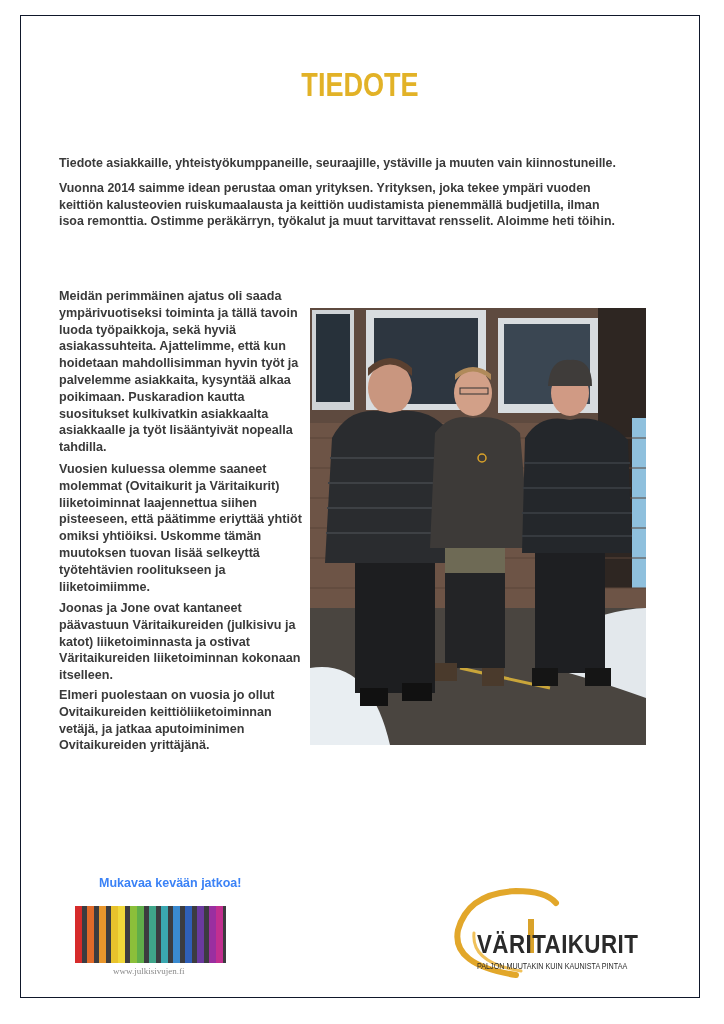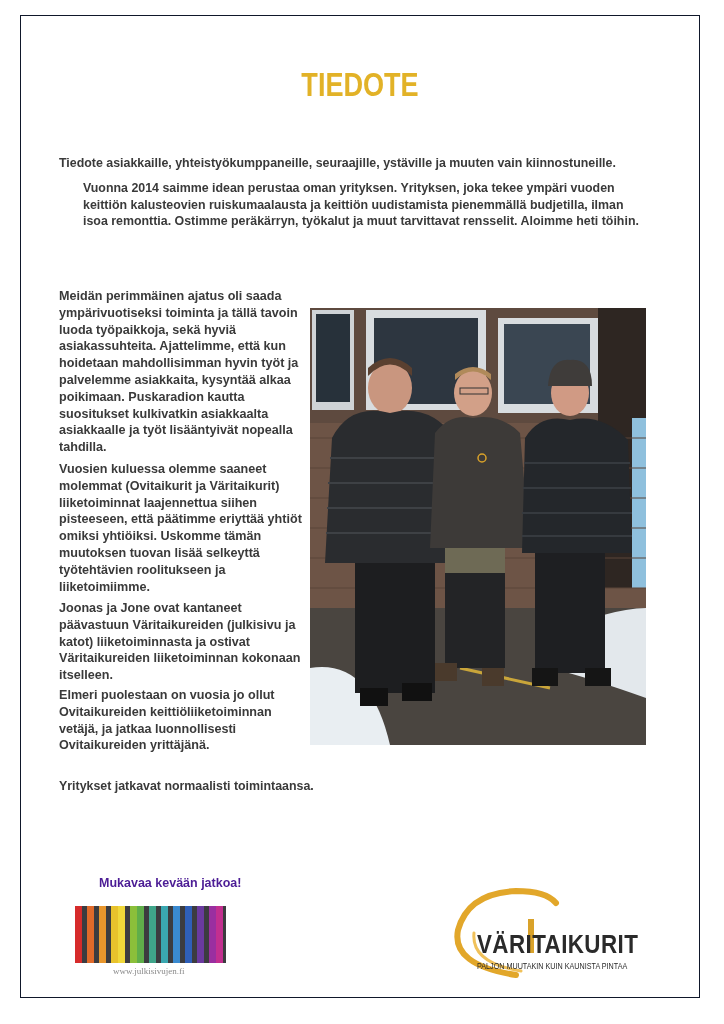--- a/index.html
+++ b/index.html
@@ -3,44 +3,43 @@
 <meta charset="utf-8">
 <style>
   html, body { margin: 0; padding: 0; background: #ffffff; }
   body { width: 724px; height: 1024px; position: relative; overflow: hidden; font-family: "Liberation Sans", sans-serif; color: #2b2b2b; }
   .frame { position: absolute; left: 20px; top: 15px; width: 678px; height: 981px; border: 1px solid #0f172a; background: #fff; }
   .title { position: absolute; left: 0; right: 0; top: 50px; text-align: center; font-family: "Liberation Sans", sans-serif; font-weight: 700; font-size: 33px; color: #e2b227; letter-spacing: 0px; transform: scaleX(0.82); transform-origin: center; }
   .p { position: absolute; left: 38px; font-size: 12.4px; line-height: 16.6px; font-weight: 700; color: #3a3a3a; margin: 0; }
   .wide { width: 560px; }
   .narrow { width: 245px; font-size: 12.6px; line-height: 16.8px; }
   .photo { position: absolute; left: 289px; top: 292px; width: 336px; height: 437px; overflow: hidden; background: #6b5244; }
-  .signoff { position: absolute; left: 38px; top: 860px; font-size: 12.5px; font-weight: 700; color: #4c1d95; padding-left: 40px; }
+  .signoff { position: absolute; left: 38px; top: 860px; font-size: 12.5px; font-weight: 700; color: #3b82f6; padding-left: 40px; }
   .sig { position: absolute; left: 195px; top: 848px; font-family: "DejaVu Serif", serif; font-style: italic; font-size: 21px; color: #3b3b3b; letter-spacing: 0.5px; }
   .barcode { position: absolute; left: 75px; top: 906px; width: 151px; height: 57px; display: flex; background: #3c3c40; }
   .barcode span { display: block; height: 100%; }
   .url { position: absolute; left: 113px; top: 966px; font-family: "Liberation Serif", serif; font-size: 9px; color: #8a8a8a; }
   .logo { position: absolute; left: 446px; top: 885px; width: 200px; height: 95px; }
   .logo-word { position: absolute; left: 477px; top: 929px; font-family: "Liberation Sans", sans-serif; font-weight: 700; font-size: 26px; color: #2a2a2a; transform: scaleX(0.86); transform-origin: left; letter-spacing: 0.5px; }
   .logo-tag { position: absolute; left: 477px; top: 961px; font-family: "Liberation Sans", sans-serif; font-size: 9px; color: #2a2a2a; transform: scaleX(0.8); transform-origin: left; }
 </style>
 </head>
 <body>
 
 <div class="frame">
   <div class="title">TIEDOTE</div>
 
   <p class="p wide" style="top:115px;margin-top:24px;">Tiedote asiakkaille, yhteistyökumppaneille, seuraajille, ystäville ja muuten vain kiinnostuneille.</p>
-  <p class="p wide" style="top:164px;margin-left:24px;">Vuonna 2014 saimme idean perustaa oman yrityksen. Yrityksen, joka tekee ympäri vuoden keittiön kalusteovien ruiskumaalausta ja keittiön uudistamista pienemmällä budjetilla, ilman isoa remonttia. Ostimme peräkärryn, työkalut ja muut tarvittavat rensselit. Aloimme heti töihin.</p>
+  <p class="p wide" style="top:164px;">Vuonna 2014 saimme idean perustaa oman yrityksen. Yrityksen, joka tekee ympäri vuoden keittiön kalusteovien ruiskumaalausta ja keittiön uudistamista pienemmällä budjetilla, ilman isoa remonttia. Ostimme peräkärryn, työkalut ja muut tarvittavat rensselit. Aloimme heti töihin.</p>
 
   <p class="p narrow" style="top:272px;">Meidän perimmäinen ajatus oli saada ympärivuotiseksi toiminta ja tällä tavoin luoda työpaikkoja, sekä hyviä asiakassuhteita. Ajattelimme, että kun hoidetaan mahdollisimman hyvin työt ja palvelemme asiakkaita, kysyntää alkaa poikimaan. Puskaradion kautta suositukset kulkivatkin asiakkaalta asiakkaalle ja työt lisääntyivät nopealla tahdilla.</p>
   <p class="p narrow" style="top:584px;">Joonas ja Jone ovat kantaneet päävastuun Väritaikureiden (julkisivu ja katot) liiketoiminnasta ja ostivat Väritaikureiden liiketoiminnan kokonaan itselleen.</p>
   <p class="p narrow" style="top:445px;">Vuosien kuluessa olemme saaneet molemmat (Ovitaikurit ja Väritaikurit) liiketoiminnat laajennettua siihen pisteeseen, että päätimme eriyttää yhtiöt omiksi yhtiöiksi. Uskomme tämän muutoksen tuovan lisää selkeyttä työtehtävien roolitukseen ja liiketoimiimme.</p>
-  <p class="p narrow" style="top:671px;">Elmeri puolestaan on vuosia jo ollut Ovitaikureiden keittiöliiketoiminnan vetäjä, ja jatkaa luonnollisesti Ovitaikureiden yrittäjänä.</p>
+  <p class="p narrow" style="top:671px;">Elmeri puolestaan on vuosia jo ollut Ovitaikureiden keittiöliiketoiminnan vetäjä, ja jatkaa aputoiminimen Ovitaikureiden yrittäjänä.</p>
 
-  <p class="p wide" style="top:762px;">Yritykset jatkavat normaalisti toimintaansa.</p>
 
   <div class="photo">
     <svg width="336" height="437" viewBox="0 0 336 437">
 
       <rect x="0" y="0" width="336" height="437" fill="#6d5446"></rect>
       <rect x="0" y="0" width="336" height="115" fill="#5e4a3f"></rect>
 
       <rect x="2" y="2" width="42" height="100" fill="#cfd3d6"></rect>
       <rect x="6" y="6" width="34" height="88" fill="#27313a"></rect>
       <rect x="56" y="2" width="120" height="100" fill="#d8dcdf"></rect>

